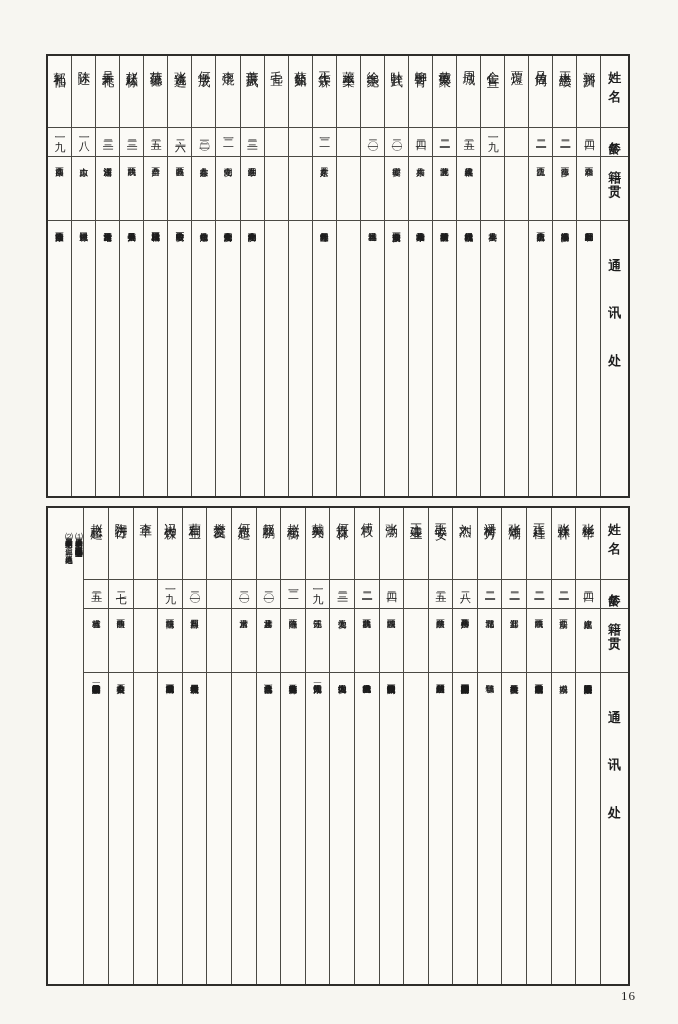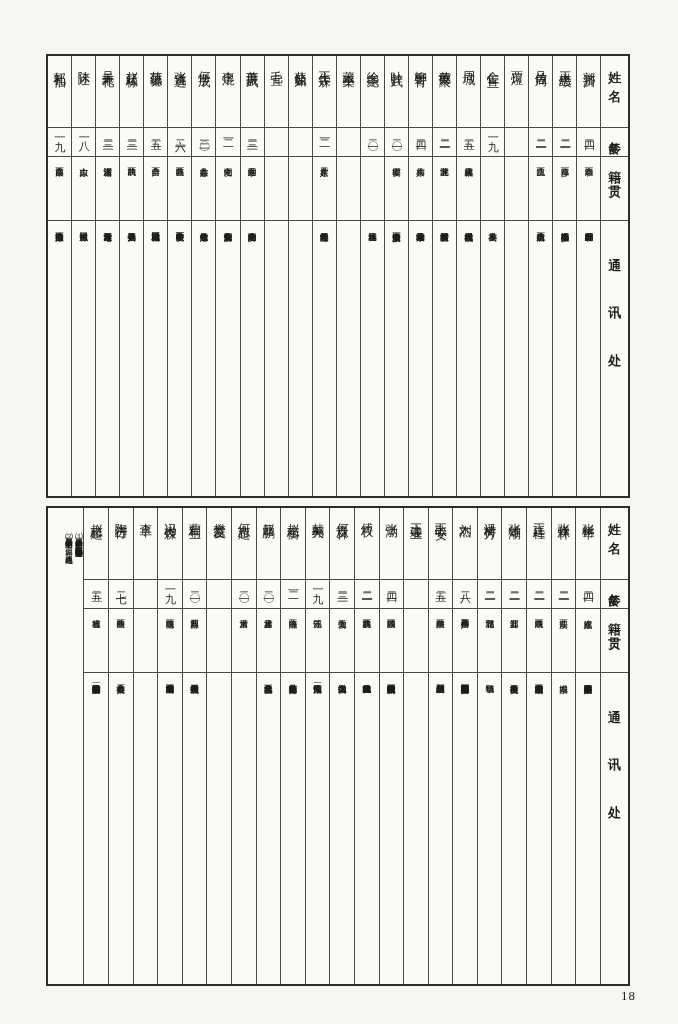--- a/index.html
+++ b/index.html
@@ -723,14 +723,14 @@
         <div class="col notes-col" id="notes-col">
         <div class="notes-block">
           <span class="note-line">⑴原第一期同学录中没有这些人名,现据《中国国民党陆军军官学校第三期同学录》附录补齐。</span>
           <span class="note-line">⑵与第一期同学录第二队中同名,但籍贯、通讯处均不一样。</span>
         </div>
       </div>
     </div>
 
   </div>
 
-  <div class="page-number">18</div>
+  <div class="page-number">16</div>
 </div>
 
 </body></html>

